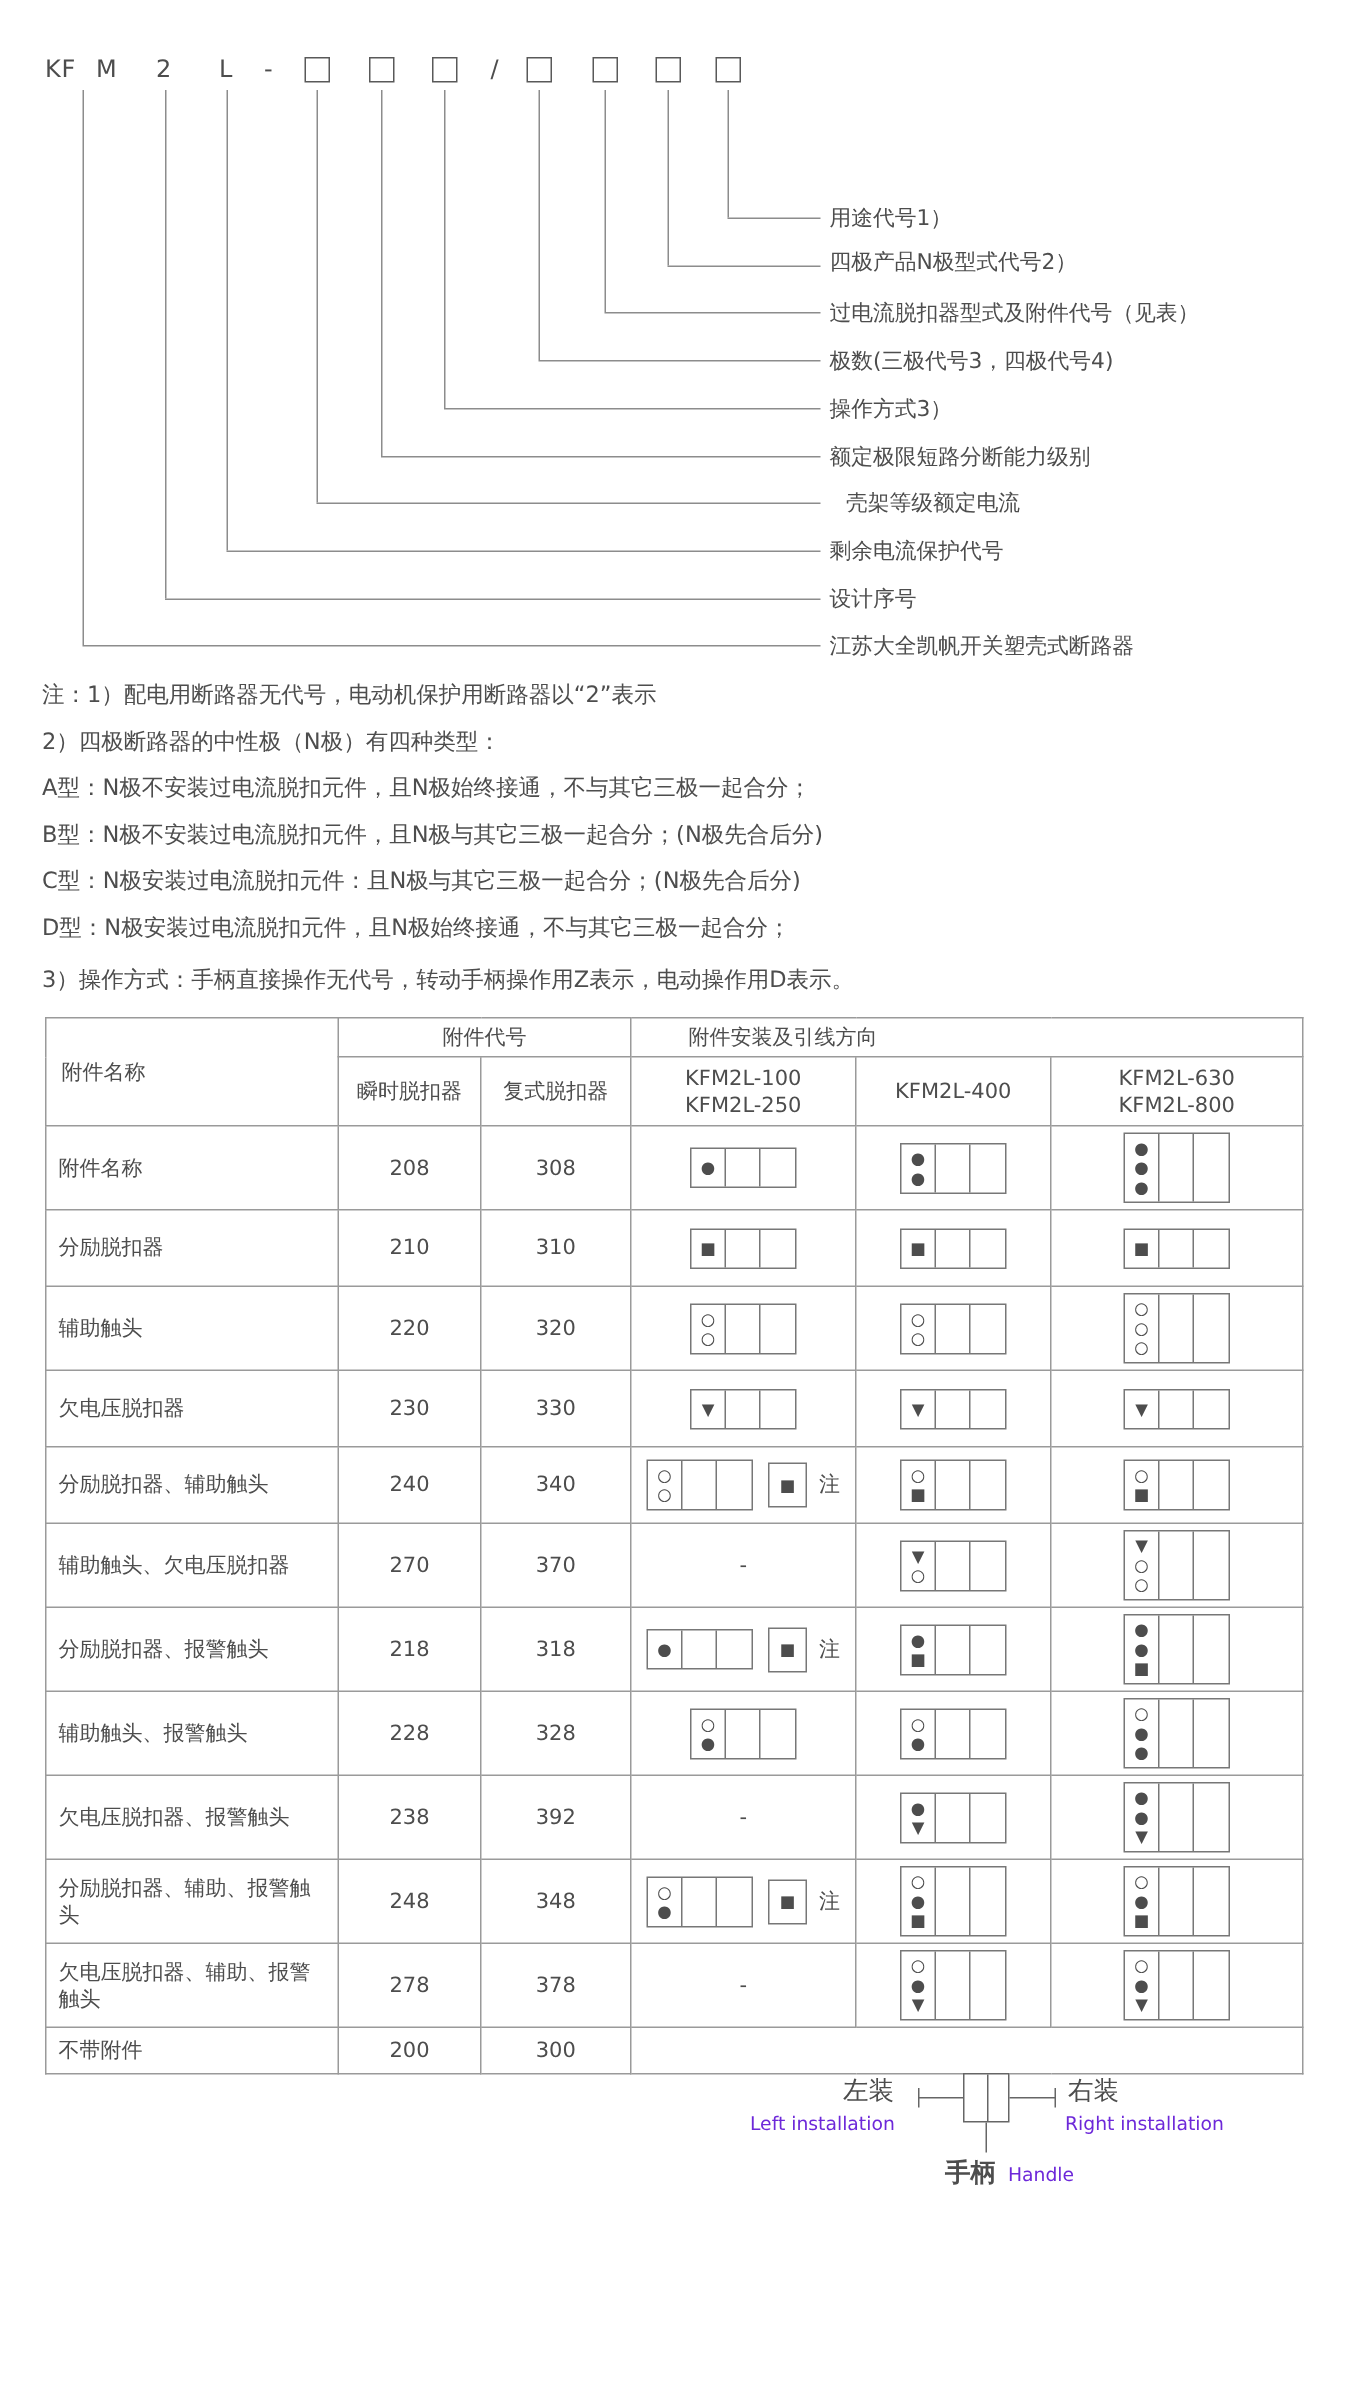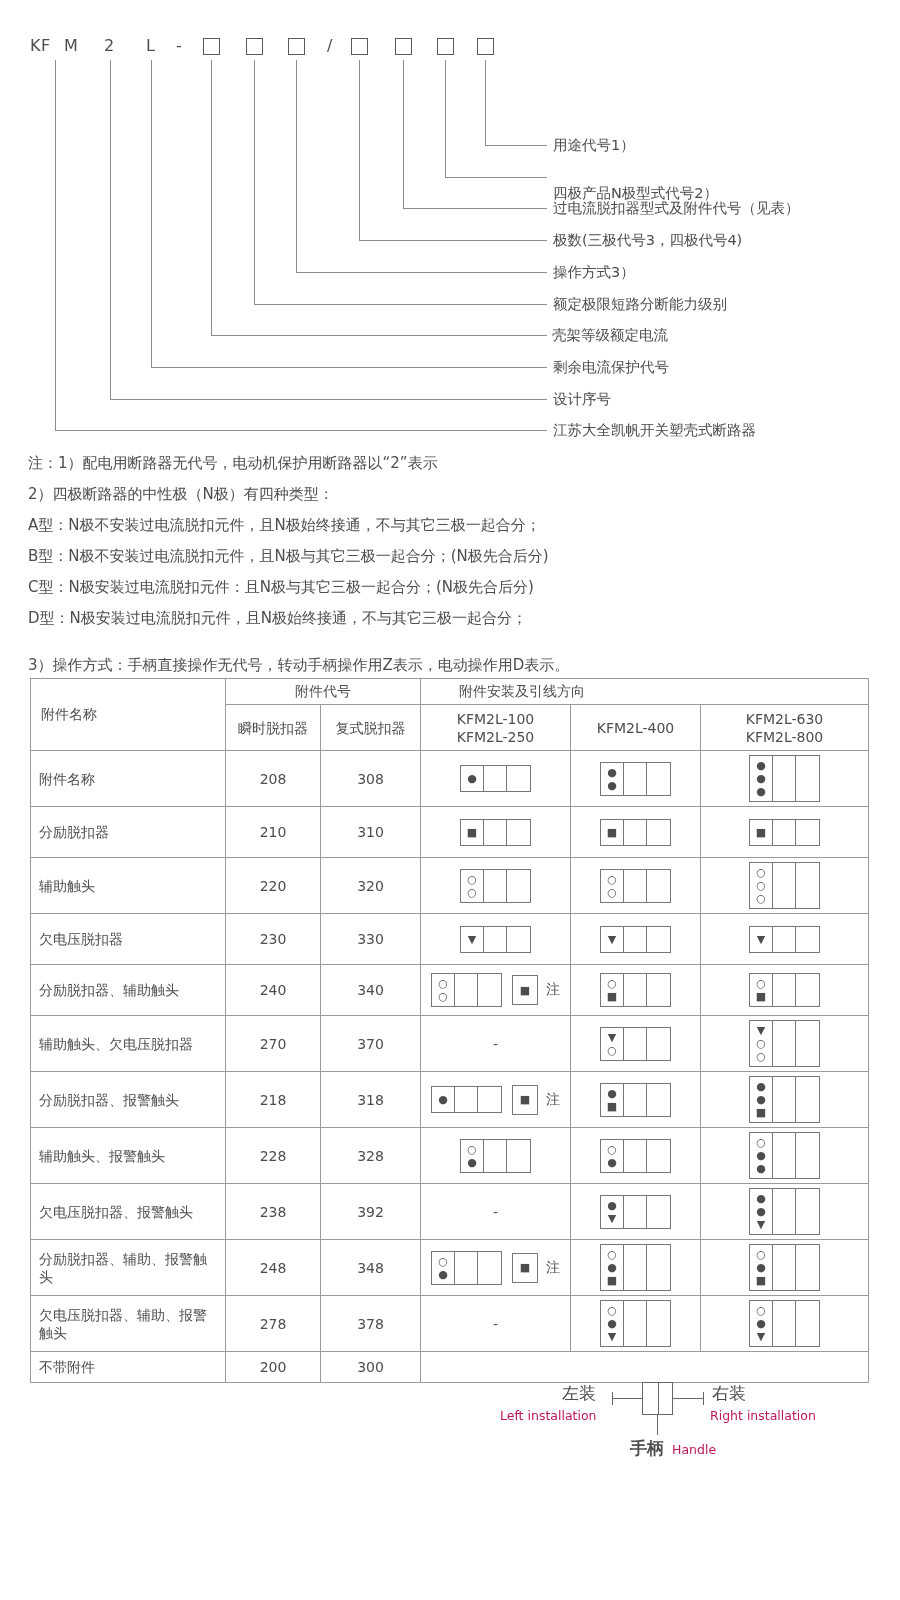--- a/index.html
+++ b/index.html
@@ -15,21 +15,21 @@
   .model-diagram { position:absolute; left:0; top:0; width:900px; height:448px; }
   .model-char { position:absolute; font-size:16px; letter-spacing:.5px; color:var(--c-text,#4d4d4d); }
   .model-box { position:absolute; width:17px; height:17px; border:1px solid #595959; background:#fff; }
   .callout-v { position:absolute; width:1px; background:var(--c-line,#8c8c8c); }
   .callout-h { position:absolute; height:1px; background:var(--c-line,#8c8c8c); }
   .callout-label { position:absolute; font-size:14.5px; white-space:nowrap; color:var(--c-text,#4d4d4d); }
 
   
   .notes { position:absolute; left:28px; top:448px; }
   .note-line { font-size:15px; line-height:31px; white-space:nowrap; }
-  .note-line:last-child { margin-top:16px; }
+  .note-line:last-child { margin-top:4px; }
 
   
   .table-wrap { position:absolute; left:30px; top:678px; width:838px; }
   table.acc-table { border-collapse:collapse; width:838px; table-layout:fixed; }
   .acc-table th, .acc-table td {
     border:1px solid var(--c-border,#9a9a9a);
     font-weight:normal; font-size:14px; color:var(--c-text,#4d4d4d);
     background:#fff;
   }
   .th-group { height:26px; text-align:center; }
@@ -57,21 +57,21 @@
     width:26px; height:30px; border:1px solid #777; background:#fff;
     display:inline-flex; align-items:center; justify-content:center; margin-left:10px;
   }
   .acc-note { font-size:14px; margin-left:8px; }
 
   
   .footer-text { position:absolute; left:30px; top:1386px; width:464px; }
   .footer-text p { font-size:14.5px; line-height:22.5px; text-align:justify; }
   .footer-diagram { position:absolute; left:492px; top:1382px; width:420px; height:95px; }
   .fd-cn { position:absolute; font-size:17px; color:var(--c-text,#4d4d4d); }
-  .fd-en { position:absolute; font-size:12.5px; color:#be185d; }
+  .fd-en { position:absolute; font-size:12.5px; color:#6d28d9; }
   .fd-hline { position:absolute; left:120px; top:16px; width:92px; height:1px; background:#666; }
   .fd-tick { position:absolute; top:10px; width:1px; height:13px; background:#666; }
   .fd-box { position:absolute; left:150px; top:0; width:31px; height:33px; border:1px solid #666; background:#fff; }
   .fd-box-div { position:absolute; left:50%; top:0; width:1px; height:100%; background:#666; }
   .fd-vline { position:absolute; left:165px; top:33px; width:1px; height:20px; background:#666; }
 </style>
 </head>
 <body>
 
 <div class="page">
@@ -88,36 +88,36 @@
       <span class="model-char" style="left: 327px; top: 36px;">/</span>
       <div class="model-box" style="left: 351px; top: 38px;"></div>
       <div class="model-box" style="left: 395px; top: 38px;"></div>
       <div class="model-box" style="left: 437px; top: 38px;"></div>
       <div class="model-box" style="left: 477px; top: 38px;"></div>
       <div class="callout-v" style="left: 485px; top: 60px; height: 85px;"></div>
       <div class="callout-h" style="left: 485px; top: 145px; width: 62px;"></div>
       <div class="callout-label" style="left: 553px; top: 136px;">用途代号1）</div>
       <div class="callout-v" style="left: 445px; top: 60px; height: 117px;"></div>
       <div class="callout-h" style="left: 445px; top: 177px; width: 102px;"></div>
-      <div class="callout-label" style="left: 553px; top: 184px;">四极产品N极型式代号2）</div>
+      <div class="callout-label" style="left: 553px; top: 165px;">四极产品N极型式代号2）</div>
       <div class="callout-v" style="left: 403px; top: 60px; height: 148px;"></div>
       <div class="callout-h" style="left: 403px; top: 208px; width: 144px;"></div>
       <div class="callout-label" style="left: 553px; top: 199px;">过电流脱扣器型式及附件代号（见表）</div>
       <div class="callout-v" style="left: 359px; top: 60px; height: 180px;"></div>
       <div class="callout-h" style="left: 359px; top: 240px; width: 188px;"></div>
       <div class="callout-label" style="left: 553px; top: 231px;">极数(三极代号3，四极代号4)</div>
       <div class="callout-v" style="left: 296px; top: 60px; height: 212px;"></div>
       <div class="callout-h" style="left: 296px; top: 272px; width: 251px;"></div>
       <div class="callout-label" style="left: 553px; top: 263px;">操作方式3）</div>
       <div class="callout-v" style="left: 254px; top: 60px; height: 244px;"></div>
       <div class="callout-h" style="left: 254px; top: 304px; width: 293px;"></div>
       <div class="callout-label" style="left: 553px; top: 295px;">额定极限短路分断能力级别</div>
       <div class="callout-v" style="left: 211px; top: 60px; height: 275px;"></div>
       <div class="callout-h" style="left: 211px; top: 335px; width: 336px;"></div>
-      <div class="callout-label" style="left: 552px; top: 326px;">壳架等级额定电流</div>
+      <div class="callout-label" style="left: 564px; top: 326px;">壳架等级额定电流</div>
       <div class="callout-v" style="left: 151px; top: 60px; height: 307px;"></div>
       <div class="callout-h" style="left: 151px; top: 367px; width: 396px;"></div>
       <div class="callout-label" style="left: 553px; top: 358px;">剩余电流保护代号</div>
       <div class="callout-v" style="left: 110px; top: 60px; height: 339px;"></div>
       <div class="callout-h" style="left: 110px; top: 399px; width: 437px;"></div>
       <div class="callout-label" style="left: 553px; top: 390px;">设计序号</div>
       <div class="callout-v" style="left: 55px; top: 60px; height: 370px;"></div>
       <div class="callout-h" style="left: 55px; top: 430px; width: 492px;"></div>
       <div class="callout-label" style="left: 553px; top: 421px;">江苏大全凯帆开关塑壳式断路器</div>
     </section>

